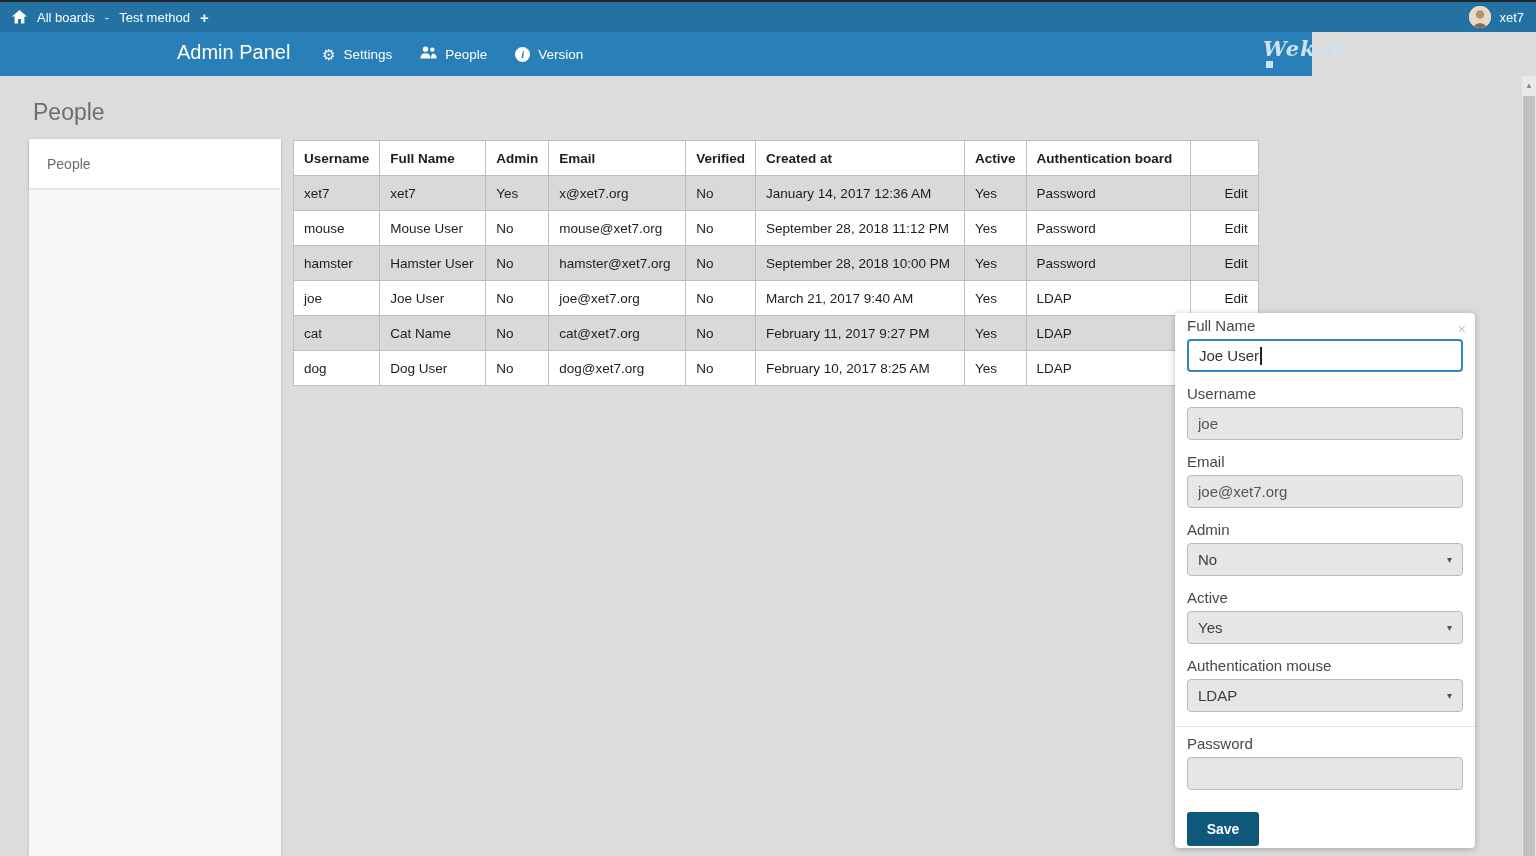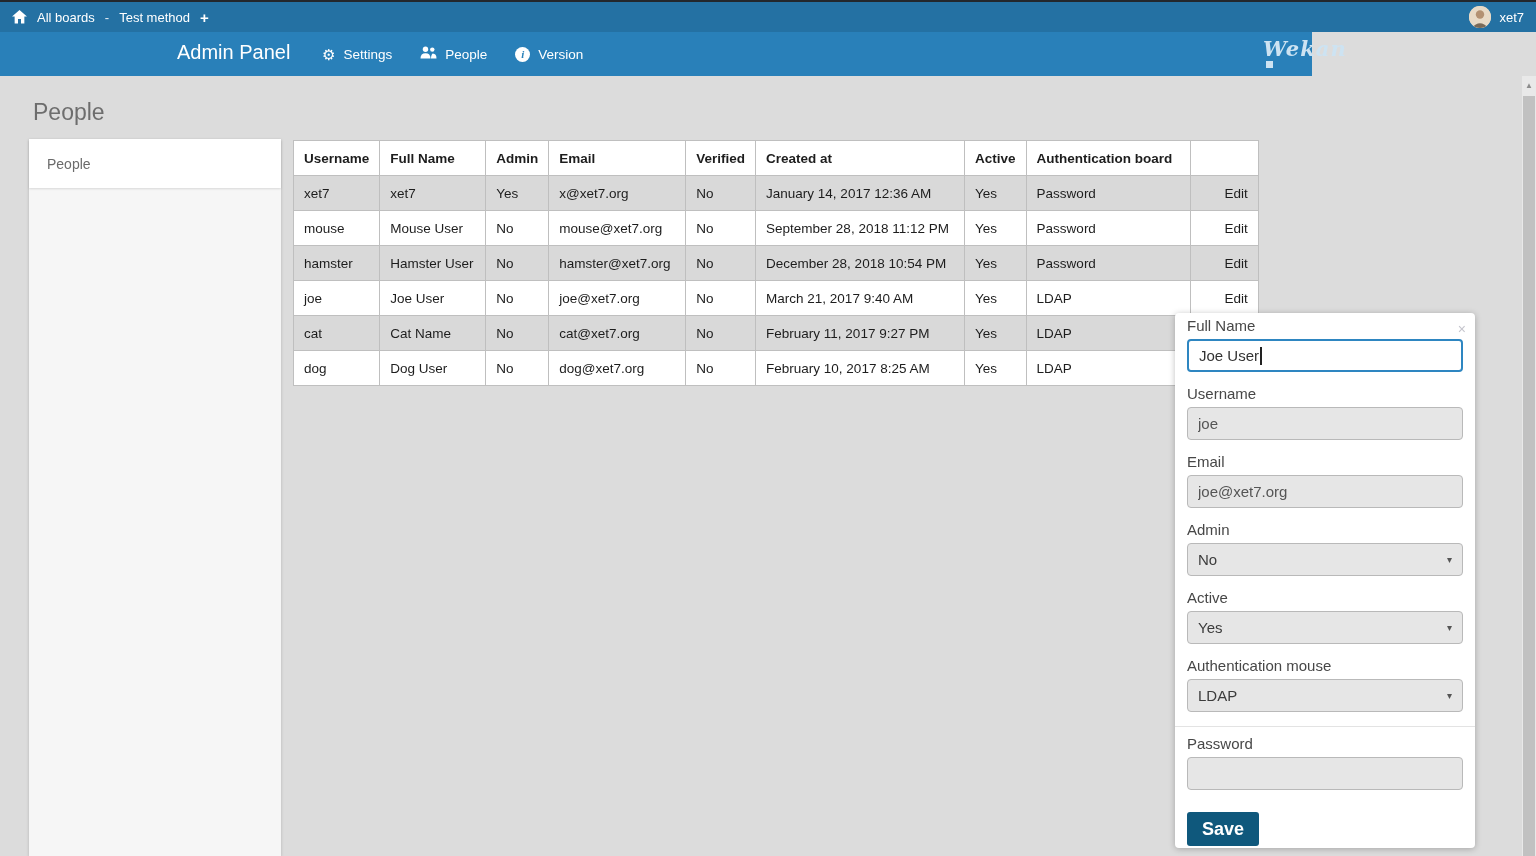--- a/index.html
+++ b/index.html
@@ -77,21 +77,21 @@
   .txt-input.focused { border:2px solid var(--focus_border,#2e86c1); background:#fff; color:#333; }
   .caret-bar { display:inline-block; width:1.5px; height:18px; background:#222; margin-left:1px; }
   input.txt-input { background:#e6e6e6; border:1px solid #b9b9b9; color:#555; }
   .select-box { width:276px; height:33px; border-radius:4px; background:#e6e6e6; border:1px solid #b9b9b9;
                 font-size:15px; color:#3c3c3c; padding:0 10px; display:flex; align-items:center;
                 justify-content:space-between; cursor:pointer; }
   .select-caret { font-size:10px; color:#555; }
   .divider { border-top:1px solid #e3e3e3; margin:14px -12px 0 -12px; }
   .divider + .f-label { margin-top:8px; }
   .save-btn { margin-top:22px; width:72px; height:34px; background:var(--save_bg,#0f587c); color:#fff;
-              border:none; border-radius:3px; font-size:18px; font-weight:bold;
+              border:none; border-radius:3px; font-size:14px; font-weight:bold;
               font-family:"Liberation Sans", sans-serif; cursor:pointer; }
 </style>
 </head>
 <body>
 
 <div class="top-edge"></div>
 
 <header class="topbar">
   <div class="crumbs">
     <span class="home-icon">
@@ -202,21 +202,21 @@
           <td><span>Yes</span></td>
           <td><span>Password</span></td>
           <td><span class="edit-link">Edit</span></td>
         </tr>
         <tr>
           <td><span>hamster</span></td>
           <td><span>Hamster User</span></td>
           <td><span>No</span></td>
           <td><span>hamster@xet7.org</span></td>
           <td><span>No</span></td>
-          <td><span>December 28, 2018 10:54 PM</span></td>
+          <td><span>September 28, 2018 10:00 PM</span></td>
           <td><span>Yes</span></td>
           <td><span>Password</span></td>
           <td><span class="edit-link">Edit</span></td>
         </tr>
         <tr>
           <td><span>joe</span></td>
           <td><span>Joe User</span></td>
           <td><span>No</span></td>
           <td><span>joe@xet7.org</span></td>
           <td><span>No</span></td>

